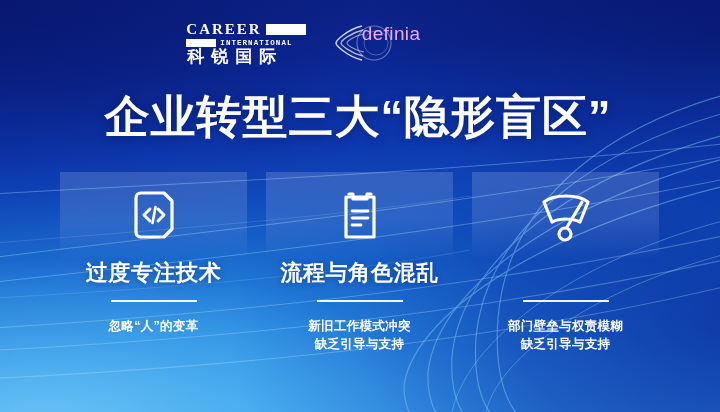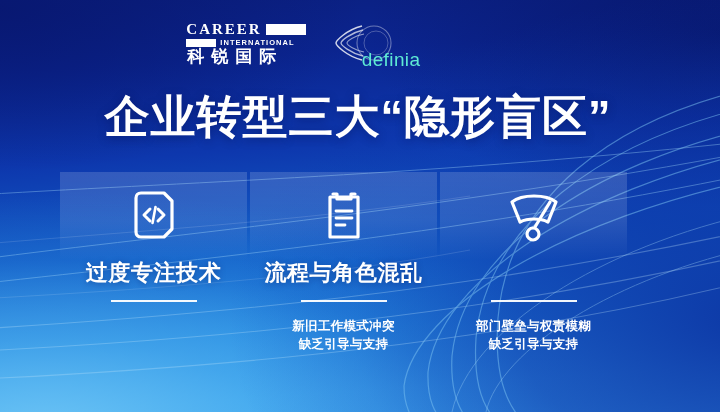--- a/index.html
+++ b/index.html
@@ -60,49 +60,49 @@
   .lc-row1{ display:flex; align-items:center; gap:4px; }
   .lc-word{
     color:#fff; font-size:15px; font-weight:700; letter-spacing:2.0px;
     line-height:15px; font-family:"Liberation Serif","DejaVu Serif",serif;
   }
   .lc-block{ width:40px; height:11px; background:#fff; }
   .lc-row2{ display:flex; align-items:center; gap:4px; margin-top:2px; width:100%; }
   .lc-block2{ width:30px; height:8px; background:#fff; }
   .lc-sub{
     color:#fff; font-size:7.5px; font-weight:700; letter-spacing:1.05px;
-    line-height:8px; font-family:Liberation Sans, sans-serif;
+    line-height:8px; font-family:Liberation Mono, monospace;
   }
   .lc-cn{
     color:#fff; font-size:17px; font-weight:700; letter-spacing:7px;
     margin-top:3px; line-height:14px; text-indent:1px;
   }
   .logo-definia{ position:relative; width:98px; height:40px; }
   .logo-definia svg{ position:absolute; left:0; top:0; }
   .ld-text{
-    position:absolute; left:30px; top:27px;
-    color:#5eead4; font-size:19px; font-weight:400; letter-spacing:.4px;
+    position:absolute; left:30px; top:1px;
+    color:#f0abfc; font-size:19px; font-weight:400; letter-spacing:.4px;
     line-height:20px;
   }
 
   
   .headline{
     position:absolute; left:0; top:92px; width:716px;
     text-align:center; z-index:6;
     color:#ffffff;
     font-size:45px; font-weight:700;
     letter-spacing:1px; line-height:50px;
     white-space:nowrap;
     text-shadow:0 2px 10px rgba(3,15,80,.45);
   }
 
   
   .cards{
     position:absolute; left:60px; top:172px; width:600px; height:215px;
-    display:flex; gap:3px; z-index:5;
+    display:flex; gap:19px; z-index:5;
   }
   .card{ position:relative; width:187px; height:215px; }
   .card-panel{
     position:absolute; left:0; top:0; width:187px; height:88px;
     background:linear-gradient(180deg, rgba(255,255,255,.155) 0%, rgba(255,255,255,.115) 55%, rgba(255,255,255,0) 100%);
   }
   .card-icon{
     position:absolute; left:0; top:14px; width:187px; height:62px;
     display:flex; align-items:center; justify-content:center;
   }
@@ -202,20 +202,21 @@
         <svg width="46" height="56" viewBox="0 0 46 56" fill="none" xmlns="http://www.w3.org/2000/svg" aria-hidden="true">
           <path d="M5 9 C5 6 7 4 10 4 H33 L41 12 V40 L33 48 H10 C7 48 5 46 5 43 Z" stroke="#ffffff" stroke-width="3.2" stroke-linejoin="round" fill="none"></path>
           <path d="M19 20 L13 26 L19 32" stroke="#ffffff" stroke-width="3.0" stroke-linecap="round" stroke-linejoin="round" fill="none"></path>
           <path d="M27 20 L33 26 L27 32" stroke="#ffffff" stroke-width="3.0" stroke-linecap="round" stroke-linejoin="round" fill="none"></path>
           <path d="M24.5 18 L21.5 34" stroke="#ffffff" stroke-width="2.6" stroke-linecap="round"></path>
         </svg>
       </div>
       <div class="card-title">过度专注技术</div>
       <div class="card-rule"></div>
       <div class="card-sub">
+        <span>忽略“人”的变革</span>
       </div>
     </div>
 
     <div class="card">
       <div class="card-panel"></div>
       <div class="card-icon">
         <svg width="44" height="56" viewBox="0 0 44 56" fill="none" xmlns="http://www.w3.org/2000/svg" aria-hidden="true">
           <path d="M8 8 H36 V48 H8 Z" stroke="#ffffff" stroke-width="3.2" stroke-linejoin="round" fill="none"></path>
           <path d="M11 5 H15 V10 H29 V5 H33" stroke="#ffffff" stroke-width="3.2" stroke-linecap="round" stroke-linejoin="round" fill="none"></path>
           <path d="M14 22 H30" stroke="#ffffff" stroke-width="2.8" stroke-linecap="round"></path>

